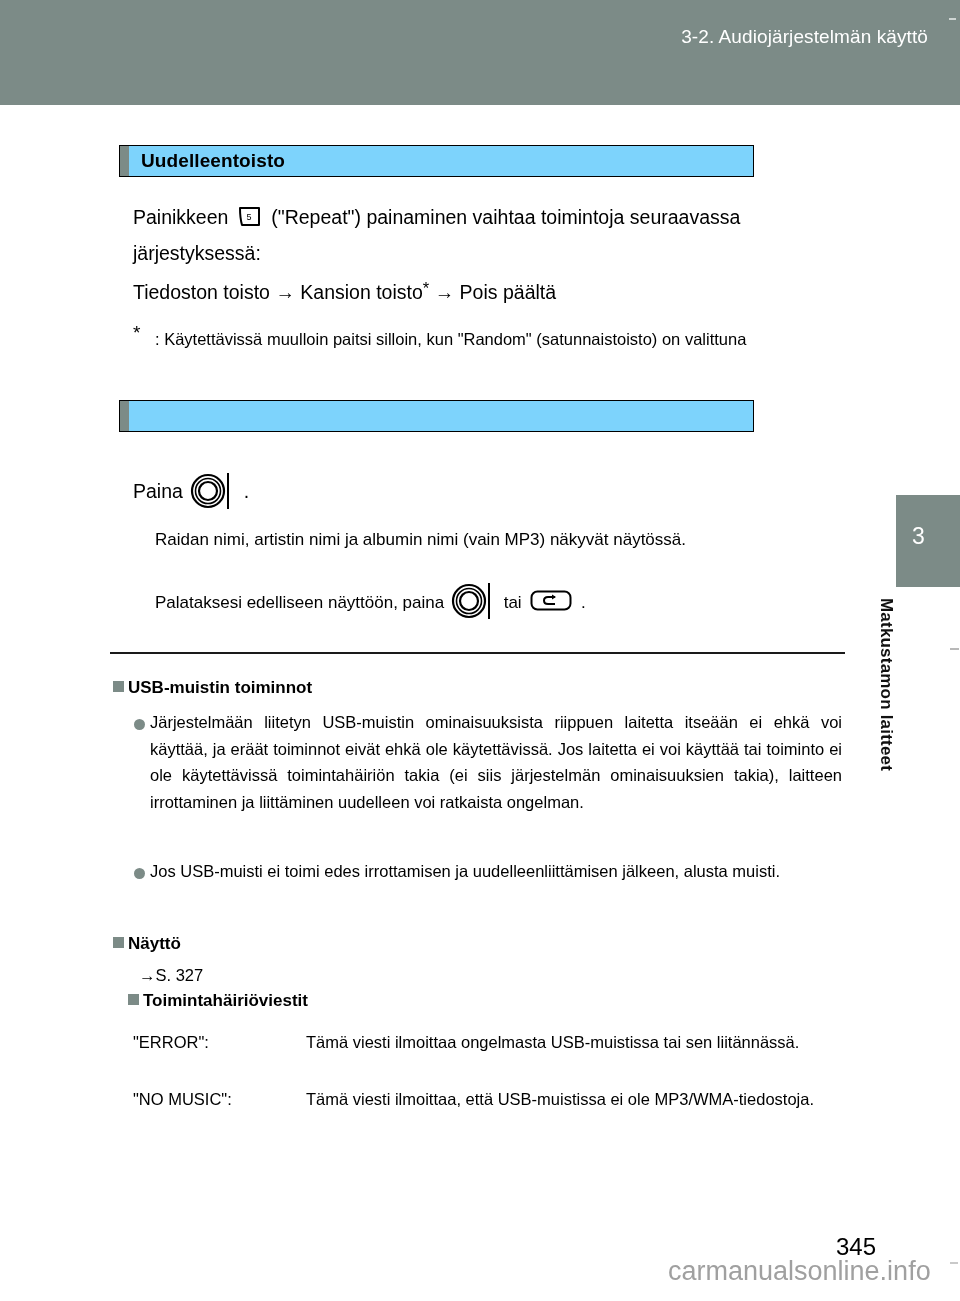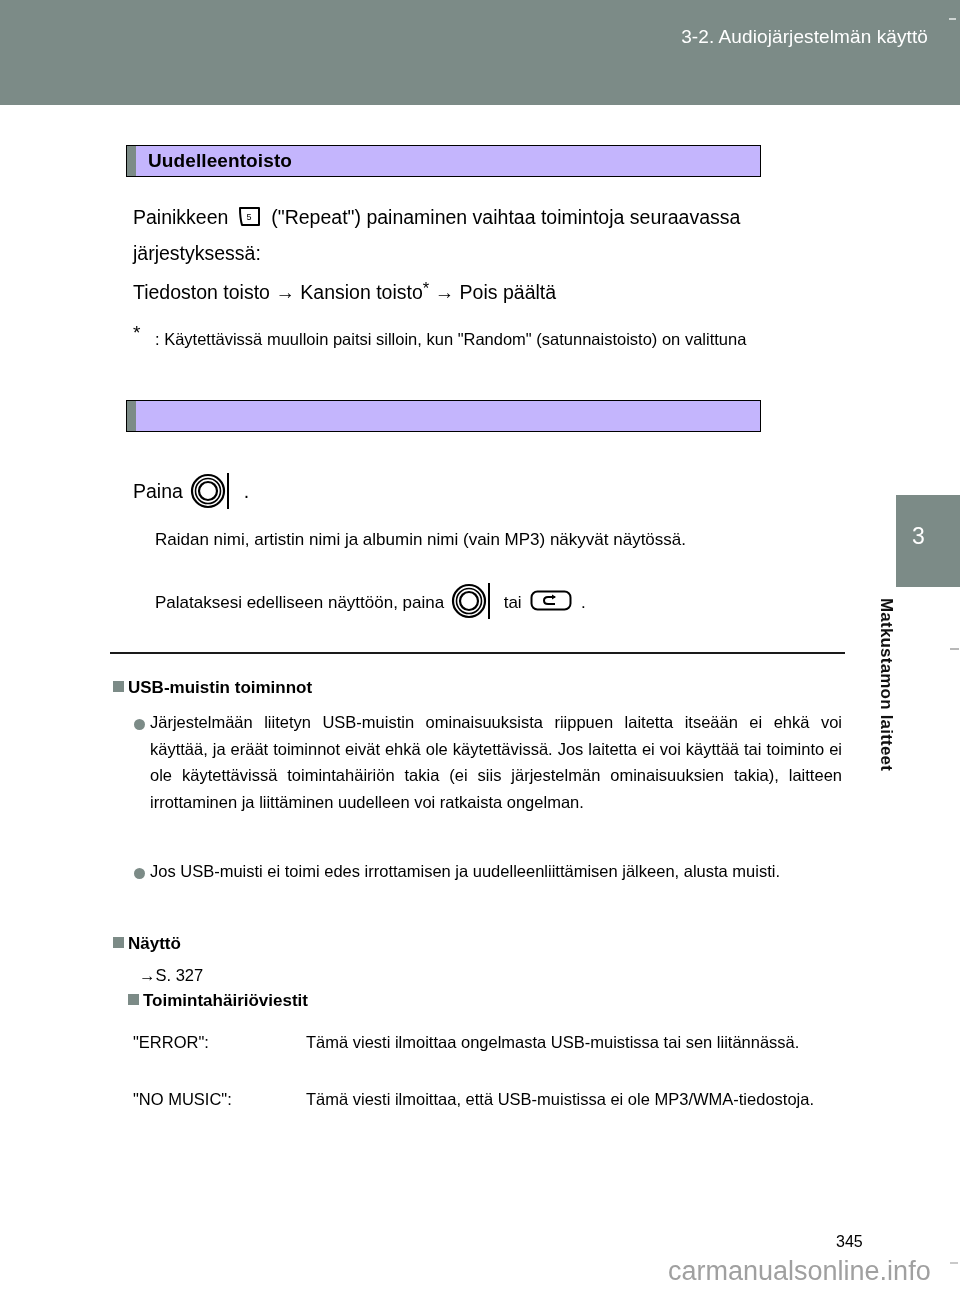--- a/index.html
+++ b/index.html
@@ -77,25 +77,25 @@
     left: 950px;
     top: 648px;
     width: 9px;
     height: 2px;
     background: #b8b8b8;
   }
 
   
   .section-box {
     position: absolute;
-    left: 126px;
+    left: 119px;
     width: 635px;
     height: 32px;
     border: 1.5px solid #000;
-    background: #c4b5fd;
+    background: #7dd3fc;
     box-sizing: border-box;
   }
   .section-box .marker {
     position: absolute;
     left: 0; top: 0;
     width: 9px;
     height: 100%;
     background: #7c8b87;
   }
   .section-box .title {
@@ -238,21 +238,21 @@
     text-align: justify;
     text-align-last: left;
     margin-left: 44px;
   }
 
   
   .page-num {
     position: absolute;
     left: 836px;
     top: 1233px;
-    font-size: 16px;
+    font-size: 24px;
     color: #000;
   }
   .watermark {
     position: absolute;
     left: 668px;
     top: 1256px;
     font-size: 27px;
     color: #a0a0a0;
     letter-spacing: 0px;
     white-space: nowrap;

